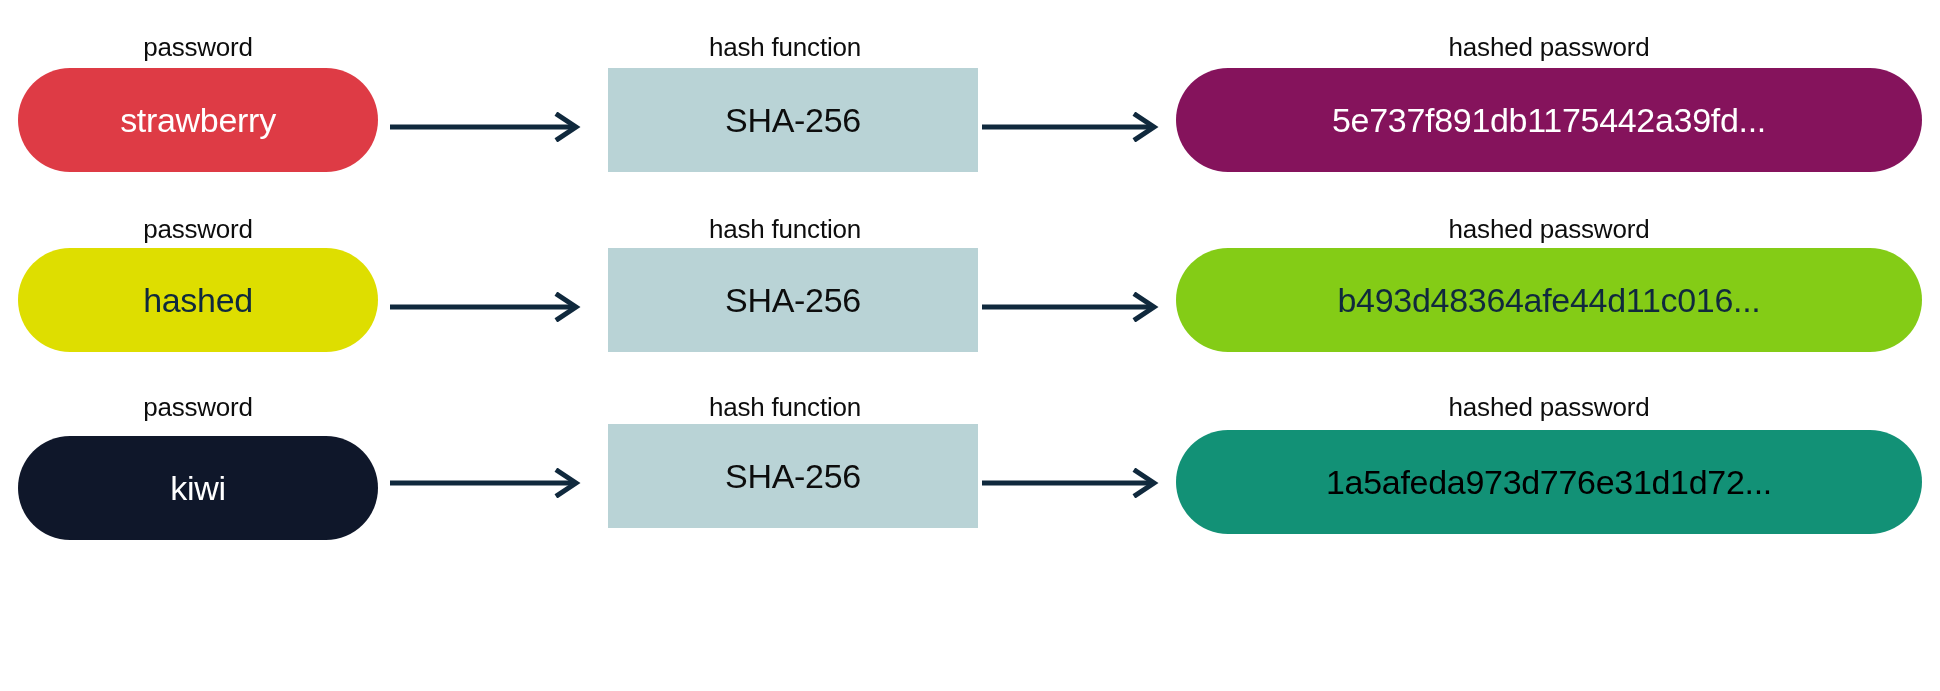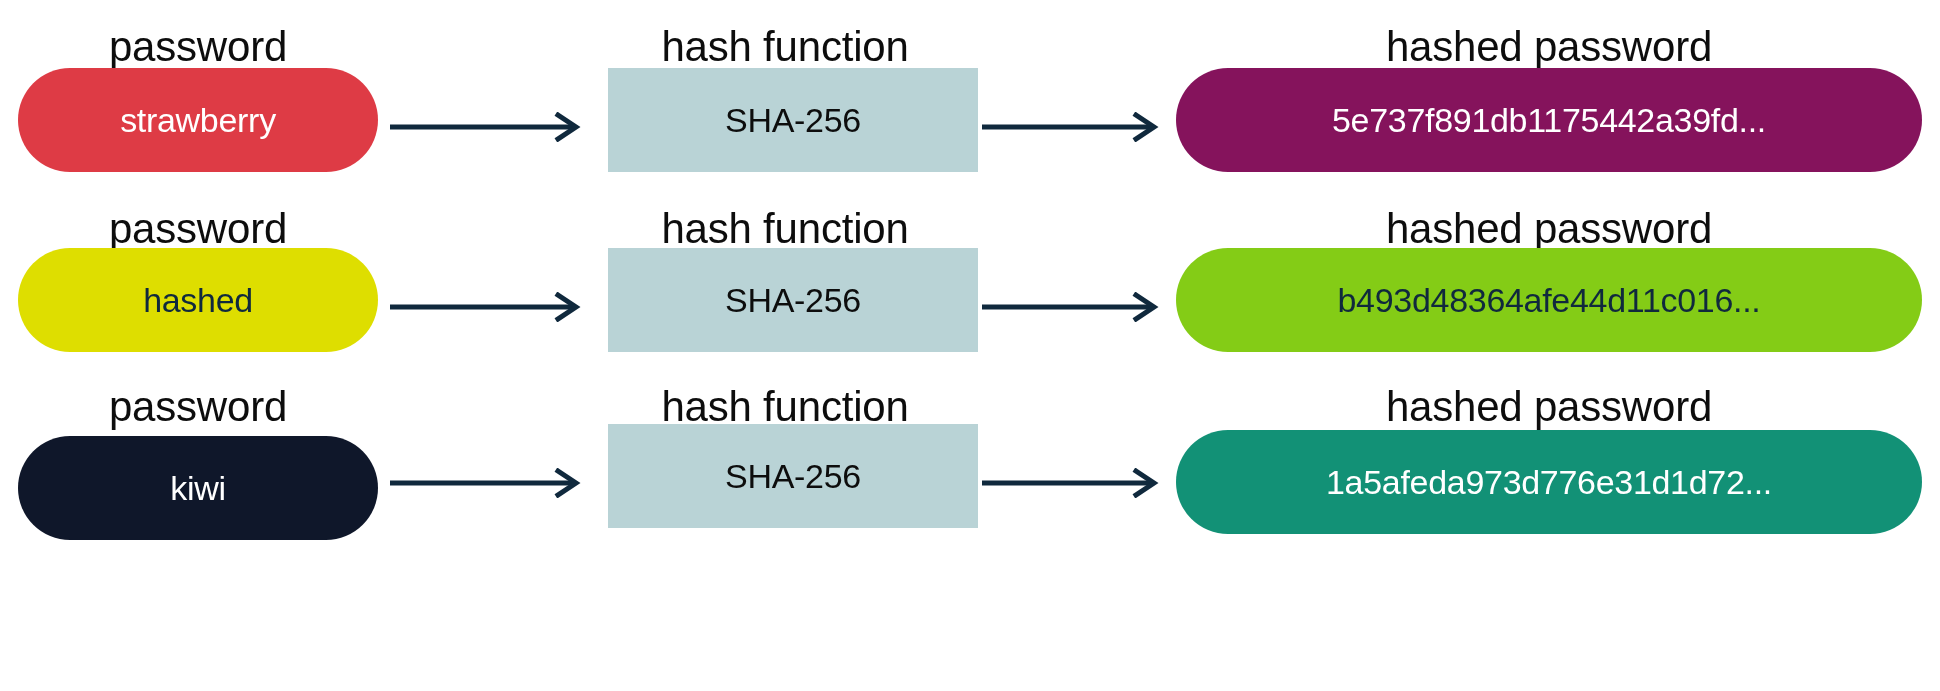--- a/index.html
+++ b/index.html
@@ -35,21 +35,21 @@
   
   .col-password  { position: absolute; left: 18px;   width: 360px; }
   .col-function  { position: absolute; left: 600px;  width: 370px; }
   .col-hash      { position: absolute; left: 1176px; width: 746px; }
 
   
   .caption {
     position: absolute;
     top: 20px;
     text-align: center;
-    font-size: 42px;
+    font-size: 26px;
     line-height: 38px;
     color: #0d0d0d;
     font-weight: 400;
     letter-spacing: -0.2px;
     white-space: nowrap;
   }
   .caption.col-password { left: 18px; width: 360px; }
   .caption.col-function { left: 600px; width: 370px; }
   .caption.col-hash     { left: 1176px; width: 746px; }
 
@@ -179,16 +179,16 @@
 
     <div class="fnbox" style="background-color: rgb(185, 211, 214); color: rgb(13, 13, 13);">SHA-256</div>
 
     <div class="arrow arrow-2">
       <svg viewBox="0 0 186 30" preserveAspectRatio="none">
         <line x1="0" y1="15" x2="168" y2="15" stroke="#10293d" stroke-width="5"></line>
         <polyline points="154,3 172,15 154,27" fill="none" stroke="#10293d" stroke-width="5" stroke-linecap="square" stroke-linejoin="miter"></polyline>
       </svg>
     </div>
 
-    <div class="pill hash" style="background-color: rgb(18, 145, 118); color: #ffffff;">1a5afeda973d776e31d1d72...</div>
+    <div class="pill hash" style="background-color: rgb(18, 145, 118); color: #000000;">1a5afeda973d776e31d1d72...</div>
   </div>
 
 </div>
 
 </body></html>

